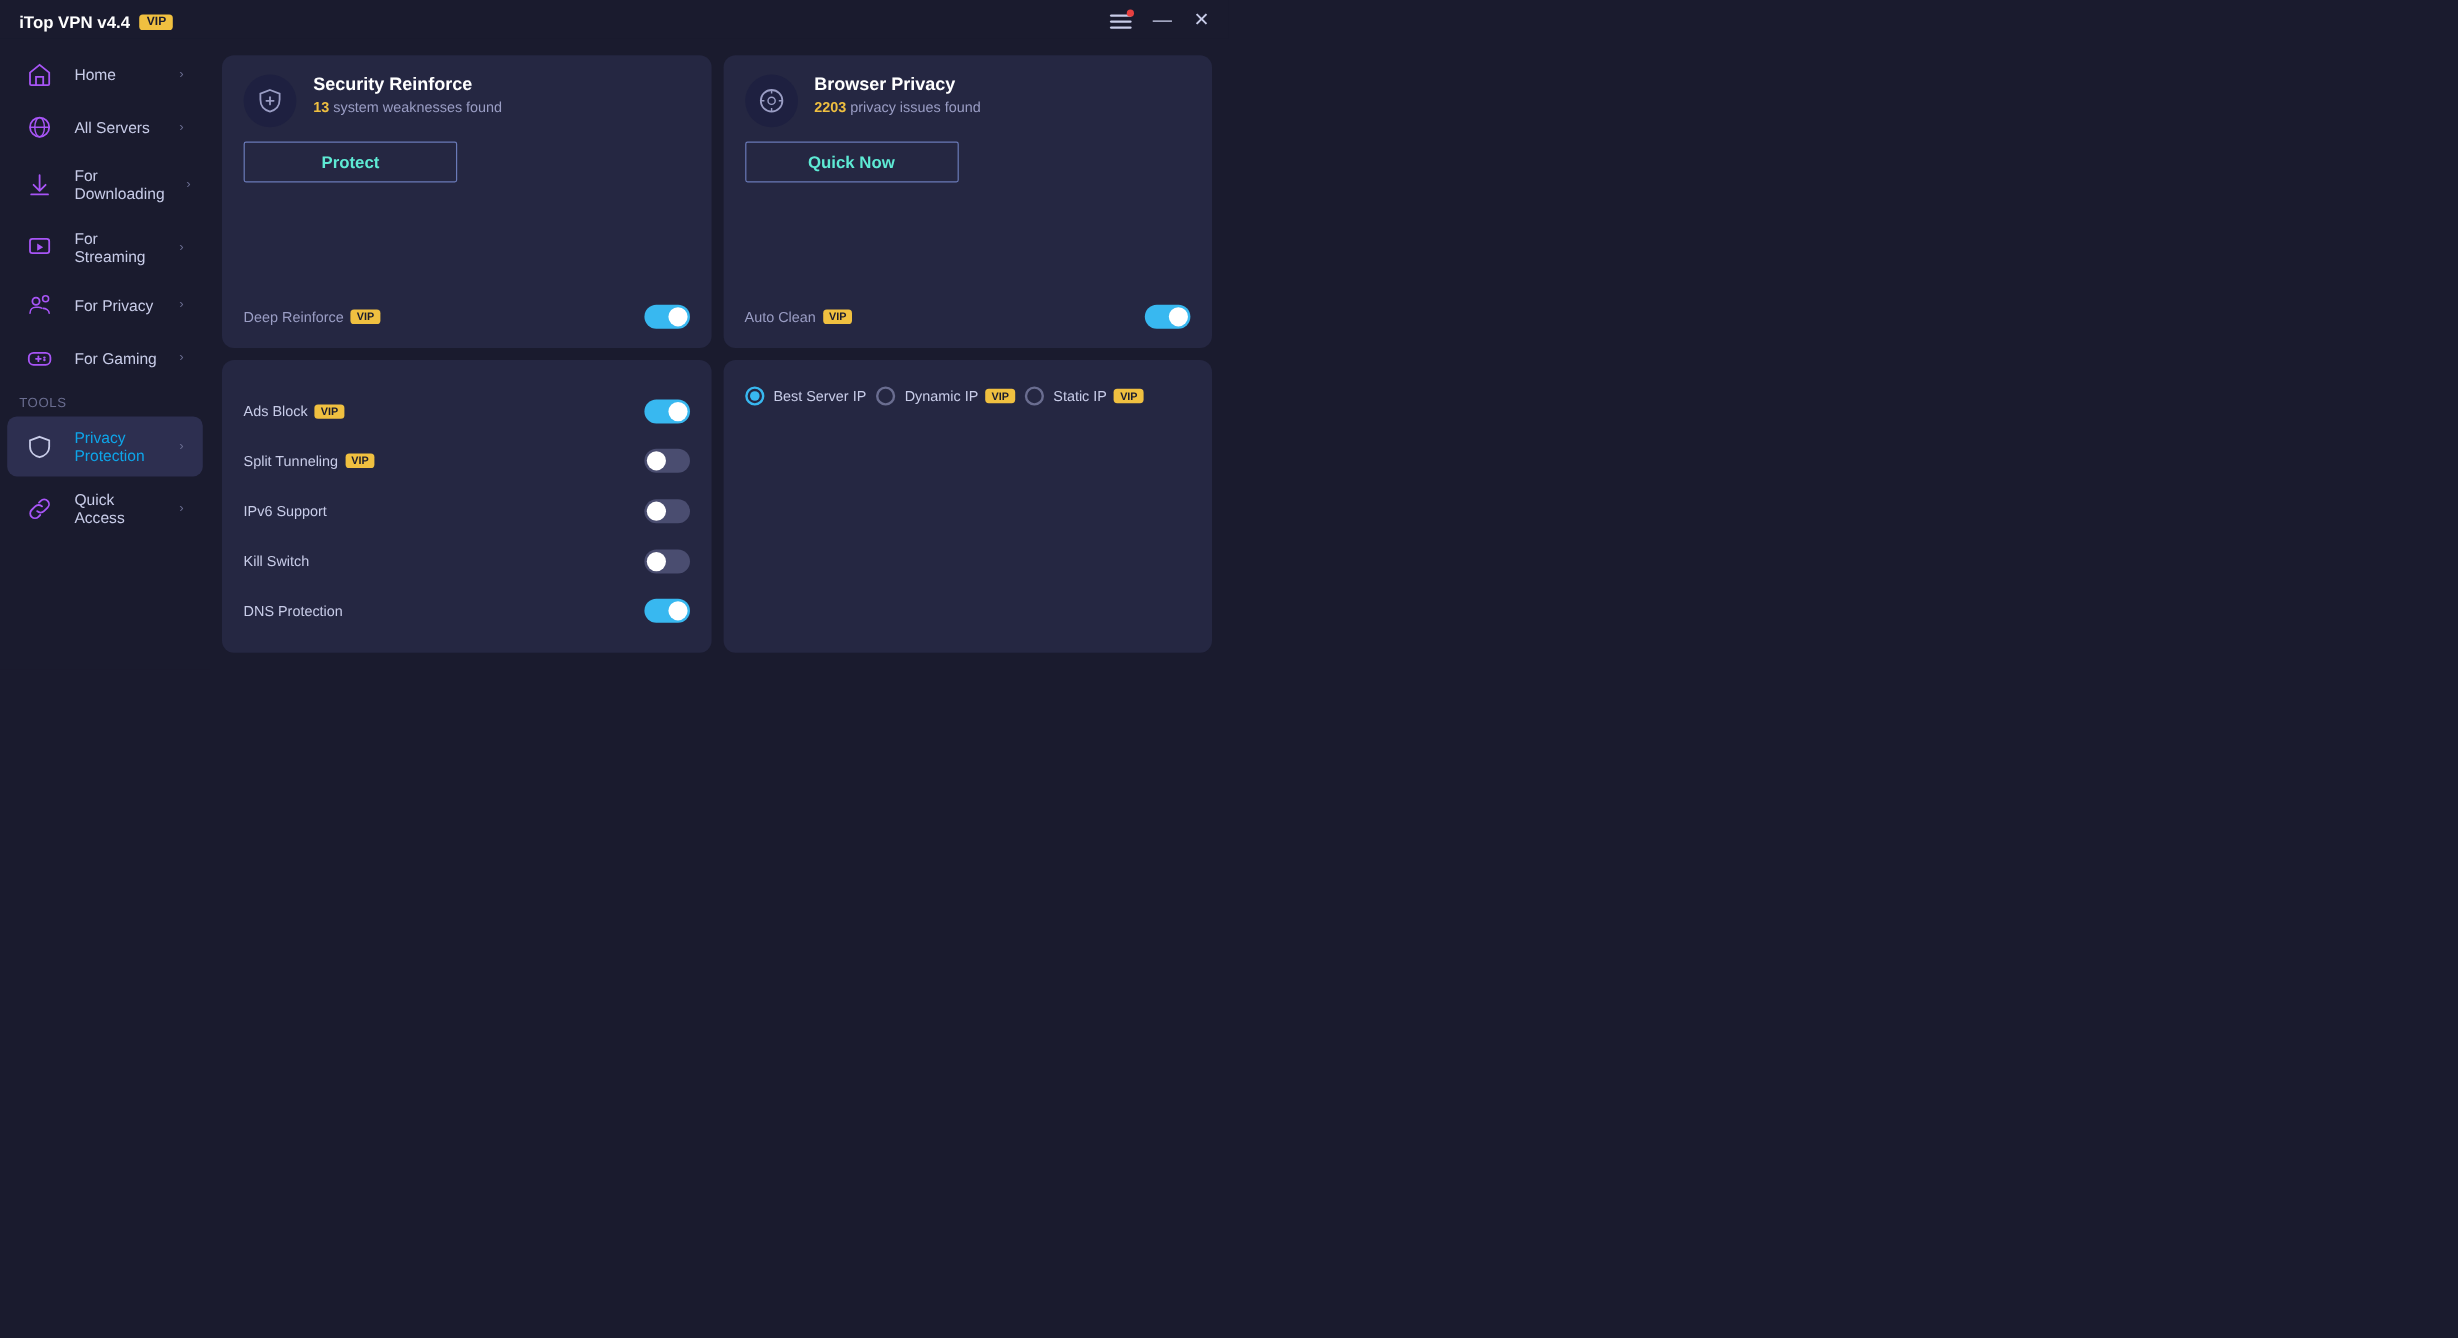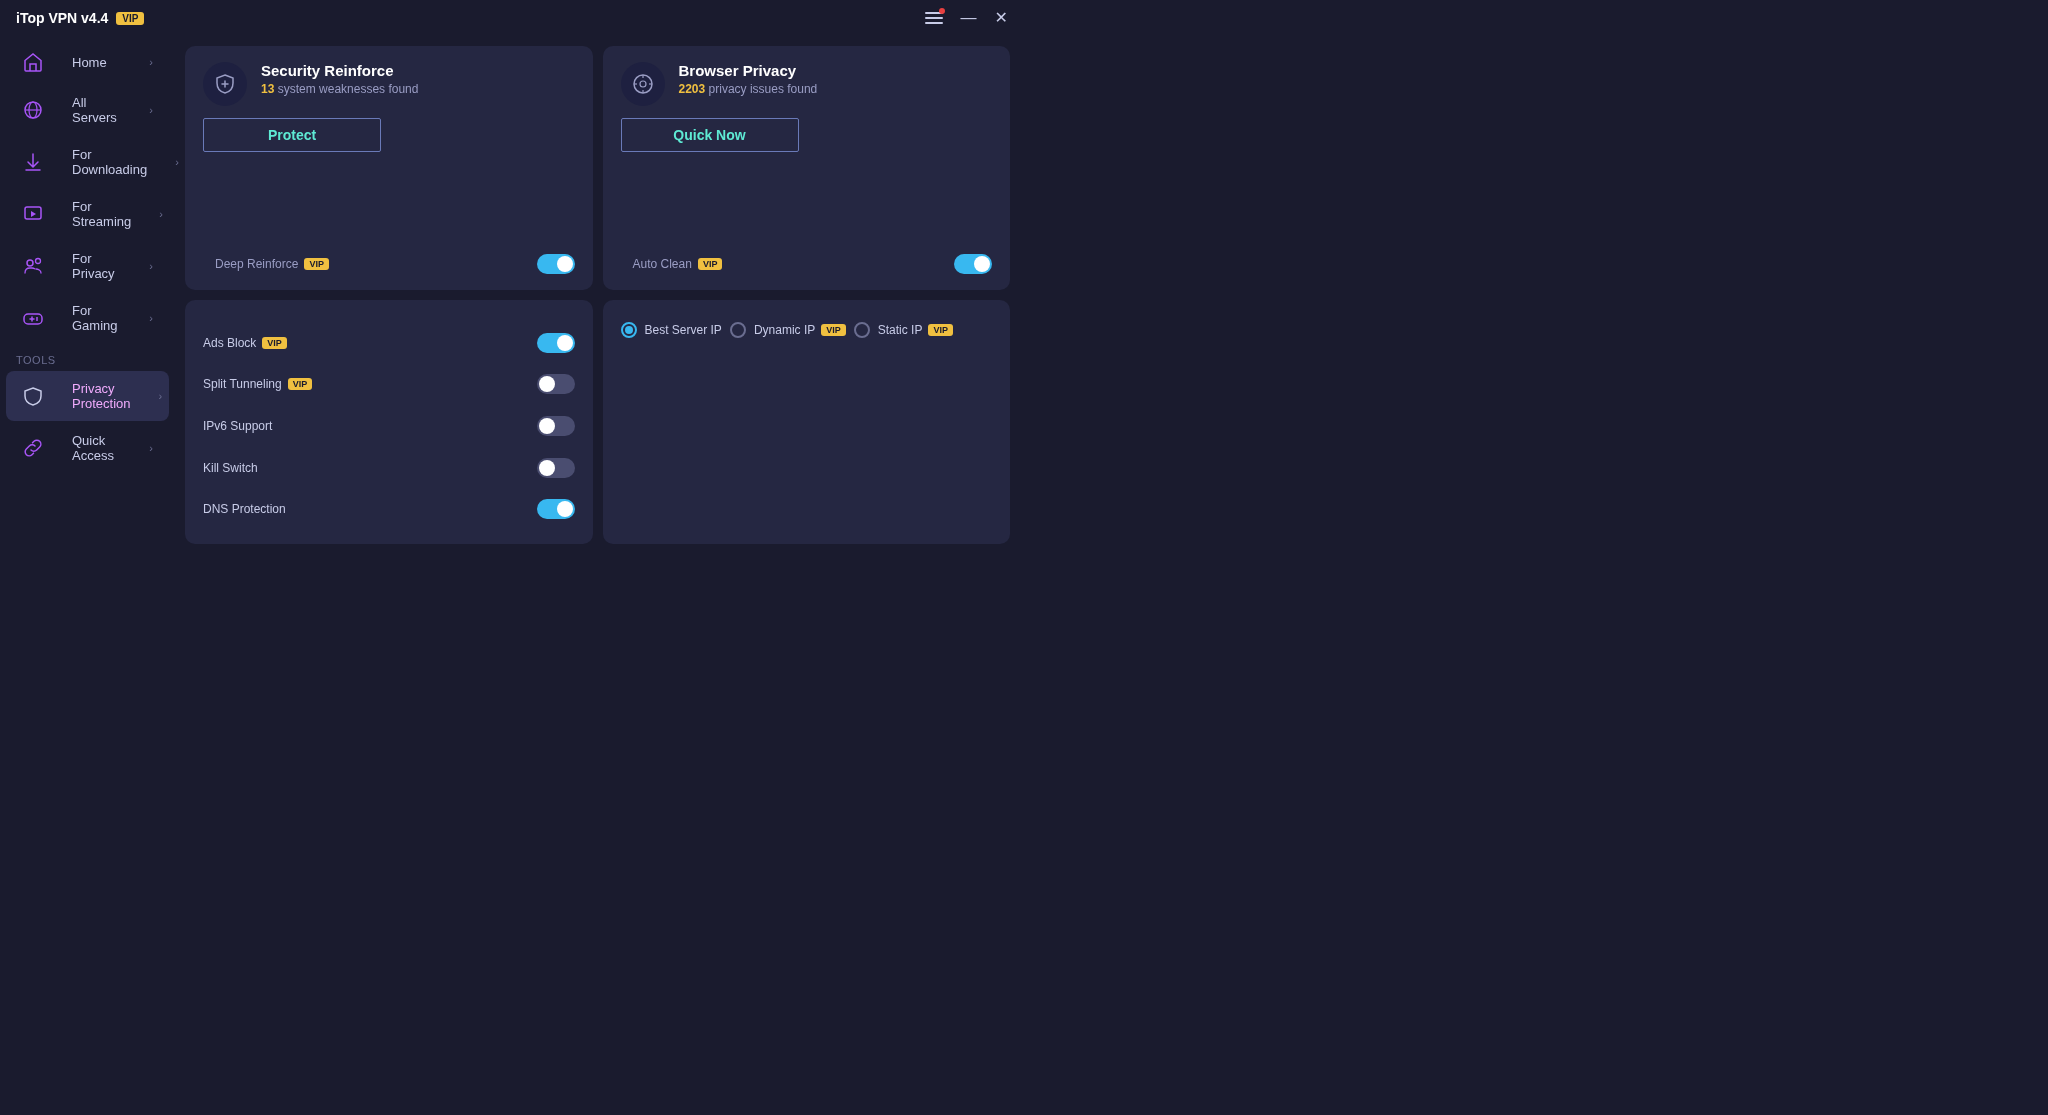--- a/index.html
+++ b/index.html
@@ -91,42 +91,42 @@
       flex-direction: column;
       flex-shrink: 0;
     }
     .sidebar-item {
       display: flex;
       align-items: center;
       padding: 10px 16px;
       cursor: pointer;
       border-radius: 8px;
       margin: 1px 6px;
-      gap: 28px;
+      gap: 18px;
       position: relative;
     }
     .sidebar-item.active {
       background: #2d2f50;
     }
     .sidebar-icon {
       width: 22px;
       height: 22px;
       display: flex;
       align-items: center;
       justify-content: center;
       flex-shrink: 0;
     }
     .sidebar-label {
       flex: 1;
       font-size: 13px;
       font-weight: 500;
       color: #c8cce8;
     }
     .sidebar-item.active .sidebar-label {
-      color: #f0abfc;
+      color: #0ea5e9;
     }
     .sidebar-arrow {
       color: #6a6d90;
       font-size: 11px;
     }
     .tools-divider {
       padding: 10px 16px 4px 16px;
       font-size: 11px;
       color: #6a6d90;
       text-transform: uppercase;
@@ -204,21 +204,20 @@
       align-items: center;
       justify-content: space-between;
       margin-top: auto;
     }
     .card-footer-label {
       font-size: 12px;
       color: #9a9dc4;
       display: flex;
       align-items: center;
       gap: 6px;
-      margin-left: 12px;
     }
 
     
     .toggle {
       width: 38px;
       height: 20px;
       border-radius: 10px;
       position: relative;
       cursor: pointer;
       flex-shrink: 0;

